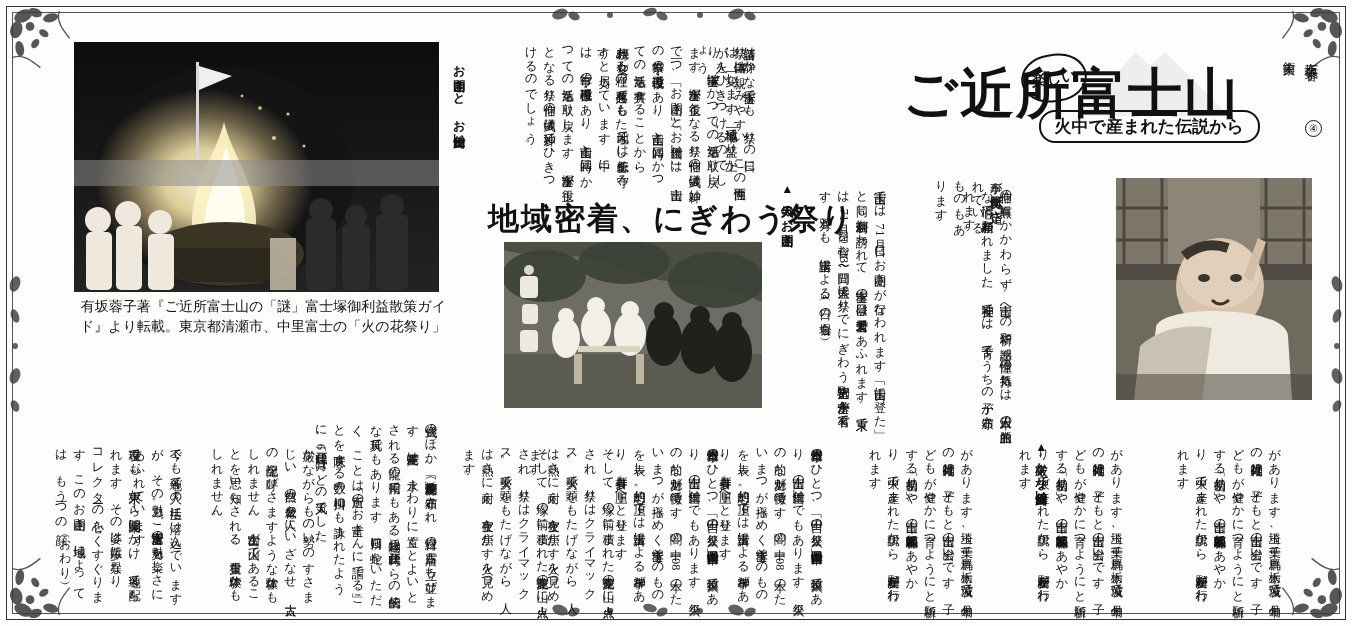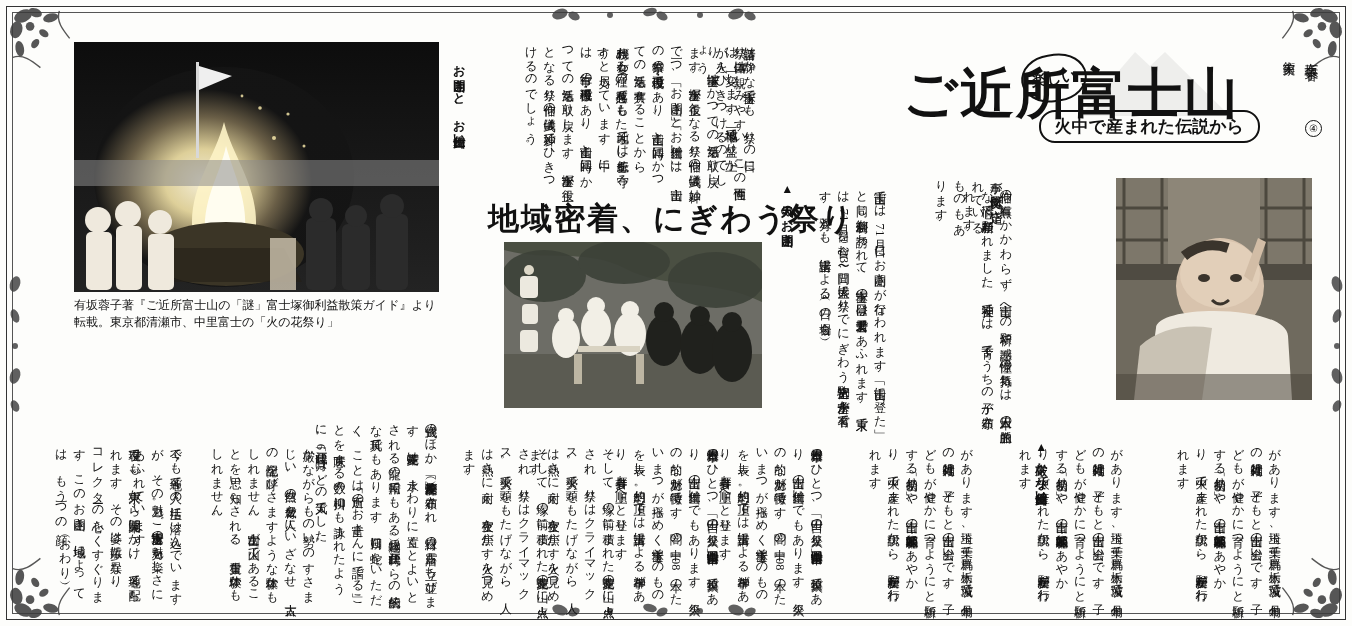--- a/index.html
+++ b/index.html
@@ -26,21 +26,21 @@
   .mast-author{position:absolute;right:6px;top:28px;width:56px;height:94px;display:flex;flex-direction:row;gap:4px;justify-content:flex-end;}
   .mast-author .vtext{font-size:12.5px;}
   .mast-num{position:absolute;right:4px;top:96px;width:15px;height:15px;border:1px solid #111;border-radius:50%;font-size:10px;text-align:center;line-height:15px;}
   .mountain-bg{position:absolute;right:96px;top:18px;width:150px;height:74px;opacity:.12;}
 
   
   .headline{position:absolute;left:462px;top:178px;font-size:31px;font-weight:bold;letter-spacing:2px;white-space:nowrap;font-family:"DejaVu Sans",sans-serif;}
 
   
   .photo{position:absolute;background:#2a2a2a;overflow:hidden;}
-  .cap{position:absolute;font-size:12px;line-height:1.45;color:#111;}
+  .cap{position:absolute;font-size:14px;line-height:1.45;color:#111;text-align:right;}
 
   
   #photo-fire{left:48px;top:22px;width:365px;height:250px;}
   #cap-fire{left:48px;top:277px;width:372px;}
 
   
   #photo-festival{left:478px;top:222px;width:258px;height:166px;}
   #cap-festival{left:478px;top:392px;width:262px;}
 
   

